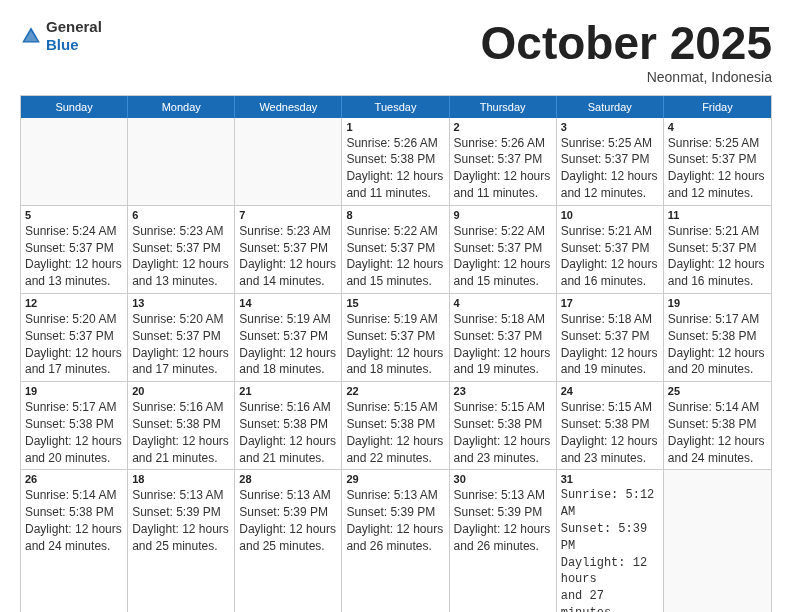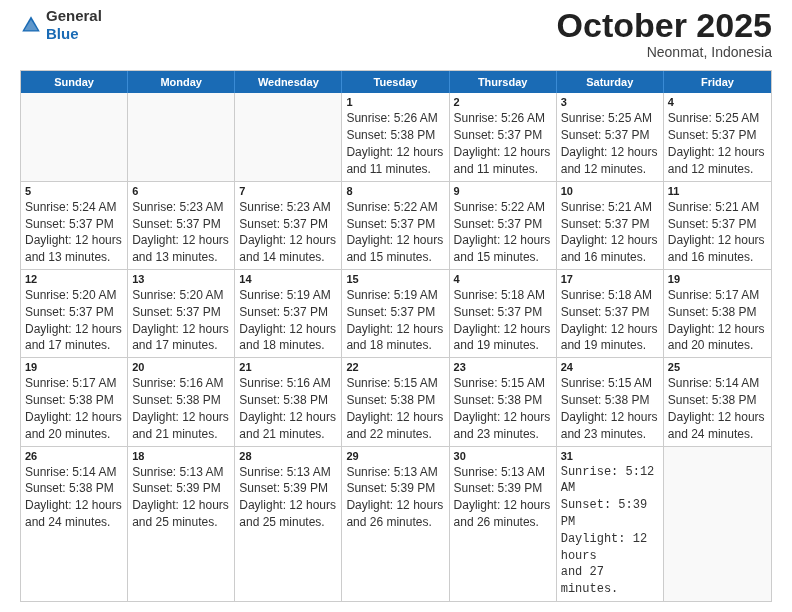--- a/index.html
+++ b/index.html
@@ -6,21 +6,21 @@
     body {
       font-family: Arial, sans-serif;
       background: #fff;
       width: 792px;
       height: 612px;
       overflow: hidden;
     }
     .page {
       width: 792px;
       height: 612px;
-      padding: 7px 20px 10px 20px;
+      padding: 18px 20px 10px 20px;
       display: flex;
       flex-direction: column;
     }
     .header {
       display: flex;
       justify-content: space-between;
       align-items: flex-start;
       margin-bottom: 10px;
     }
     .logo {
@@ -36,21 +36,21 @@
     .logo-general { color: #333; }
     .logo-blue { color: #1a6bb5; }
     .logo-icon {
       width: 22px;
       height: 22px;
     }
     .title-block {
       text-align: right;
     }
     .month-title {
-      font-size: 34px;
+      font-size: 46px;
       font-weight: bold;
       color: #222;
       line-height: 1.1;
     }
     .subtitle {
       font-size: 14px;
       color: #444;
     }
     .calendar {
       flex: 1;
@@ -59,21 +59,21 @@
       border: 1px solid #ccc;
     }
     .cal-header-row {
       display: grid;
       grid-template-columns: repeat(7, 1fr);
       background: #1a6bb5;
     }
     .cal-header-cell {
       color: #fff;
       font-size: 11px;
-      font-weight: bold;
+      font-weight: normal;
       text-align: center;
       padding: 5px 2px;
       border-right: 1px solid #3a8bd5;
     }
     .cal-header-cell:last-child { border-right: none; }
     .cal-body {
       display: flex;
       flex-direction: column;
       flex: 1;
     }

